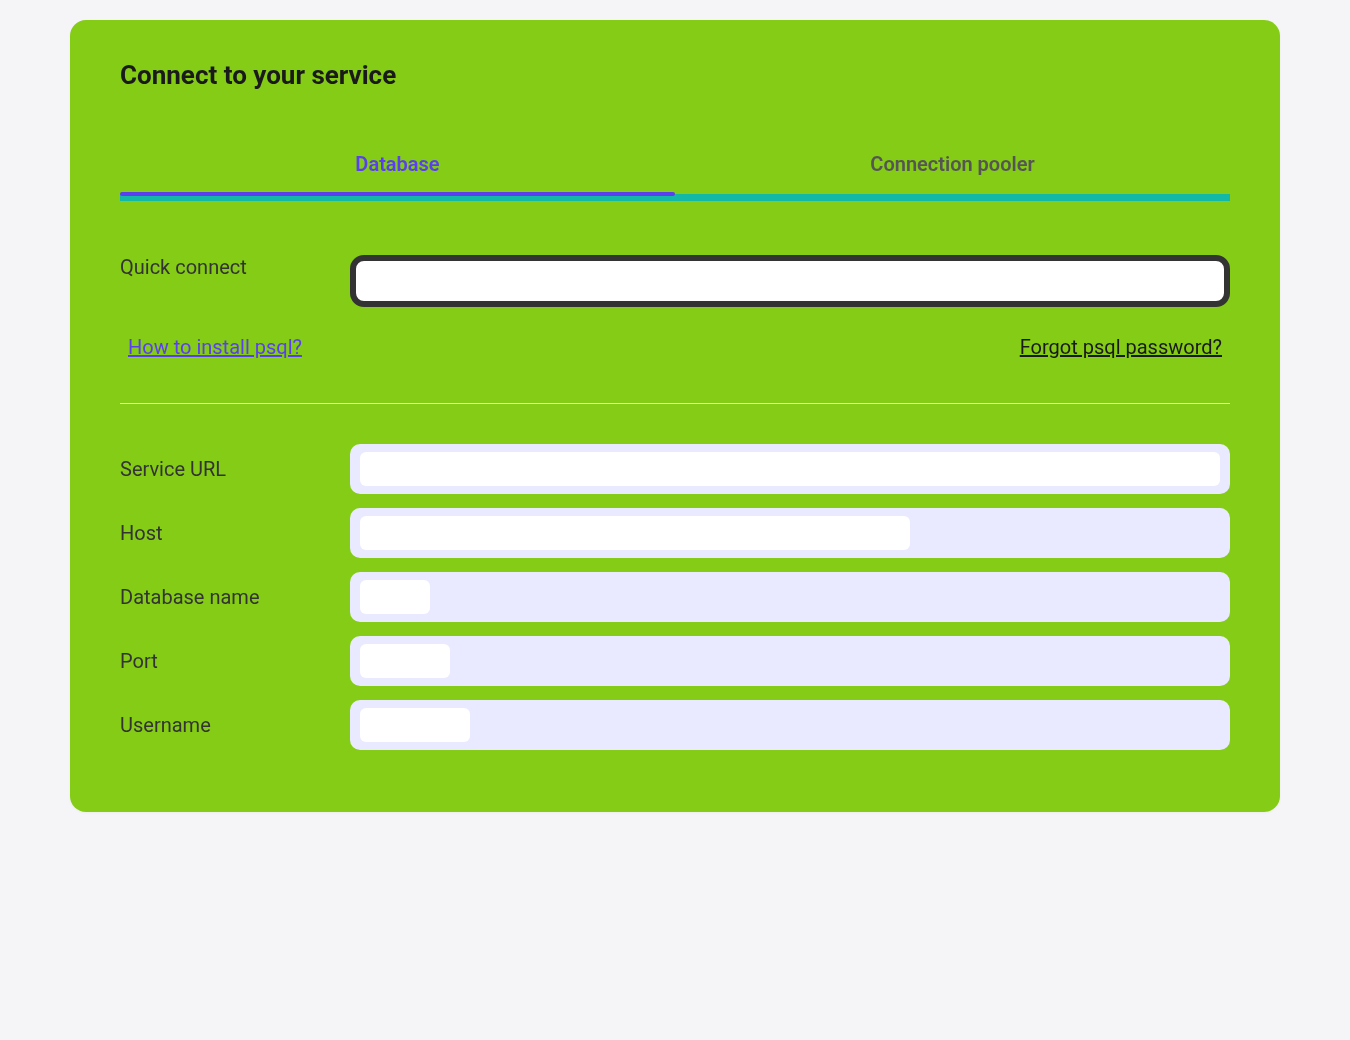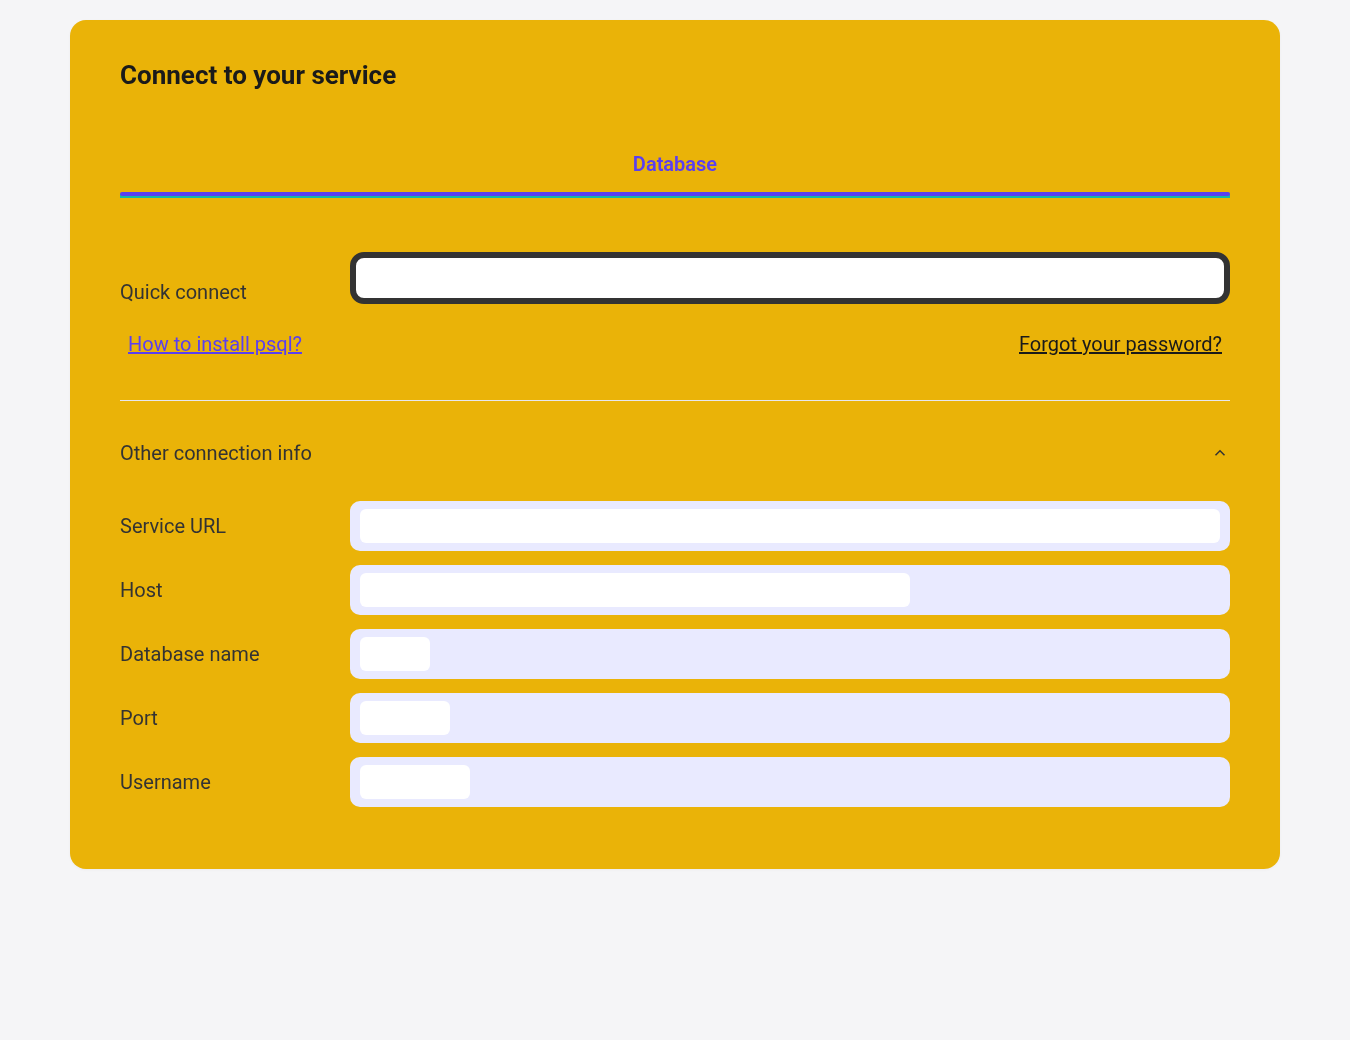--- a/index.html
+++ b/index.html
@@ -8,36 +8,36 @@
       padding: 0;
     }
     body {
       font-family: -apple-system, BlinkMacSystemFont, "Segoe UI", Roboto, Helvetica, Arial, sans-serif;
       background: #f5f5f7;
       padding: 20px;
       width: 1350px;
       height: 1040px;
     }
     .card {
-      background: #eab308;
+      background: #84cc16;
       border-radius: 16px;
       padding: 40px 50px 50px 50px;
       width: 1210px;
       margin: 0 auto;
       box-shadow: 0 1px 3px rgba(0,0,0,0.04);
     }
     .page-title {
       font-size: 26px;
       font-weight: 700;
       color: #1a1a1a;
       margin-bottom: 48px;
     }
     .tabs {
       display: flex;
-      border-bottom: 4px solid #14b8a6;
+      border-bottom: 7px solid #14b8a6;
       margin-bottom: 54px;
     }
     .tab {
       flex: 1;
       text-align: center;
       padding: 14px 0 18px 0;
       font-size: 20px;
       font-weight: 600;
       color: #555;
       cursor: pointer;
@@ -51,21 +51,21 @@
       position: absolute;
       left: 0;
       right: 0;
       bottom: -2px;
       height: 4px;
       background: #5a3ff0;
       border-radius: 2px;
     }
     .row {
       display: flex;
-      align-items: flex-end;
+      align-items: flex-start;
       margin-bottom: 28px;
     }
     .label-col {
       width: 230px;
       font-size: 20px;
       color: #333;
     }
     .field-col {
       flex: 1;
     }
@@ -161,44 +161,37 @@
   </style>
 </head>
 <body>
 
 <div class="card">
 
   <h1 class="page-title">Connect to your service</h1>
 
   <div class="tabs">
     <div class="tab active">Database</div>
+    <div class="tab">Connection pooler</div>
   </div>
 
   <div class="row">
     <div class="label-col">Quick connect</div>
     <div class="field-col">
       <input type="text" class="quick-connect-input" value="" style="">
     </div>
   </div>
 
   <div class="links-row">
     <a class="link-left">How to install psql?</a>
-    <a class="link-right">Forgot your password?</a>
+    <a class="link-right">Forgot psql password?</a>
   </div>
 
   <hr class="divider">
 
-  <div class="section-header">
-    <div class="section-title">Other connection info</div>
-    <div class="chevron">
-      <svg viewBox="0 0 24 24">
-          <polyline points="6 15 12 9 18 15"></polyline>
-        </svg>
-    </div>
-  </div>
 
   <div class="info-row">
     <div class="info-label">Service URL</div>
     <div class="info-value-wrap">
       <span class="info-value-inner w-full"></span>
     </div>
   </div>
 
   <div class="info-row">
     <div class="info-label">Host</div>

